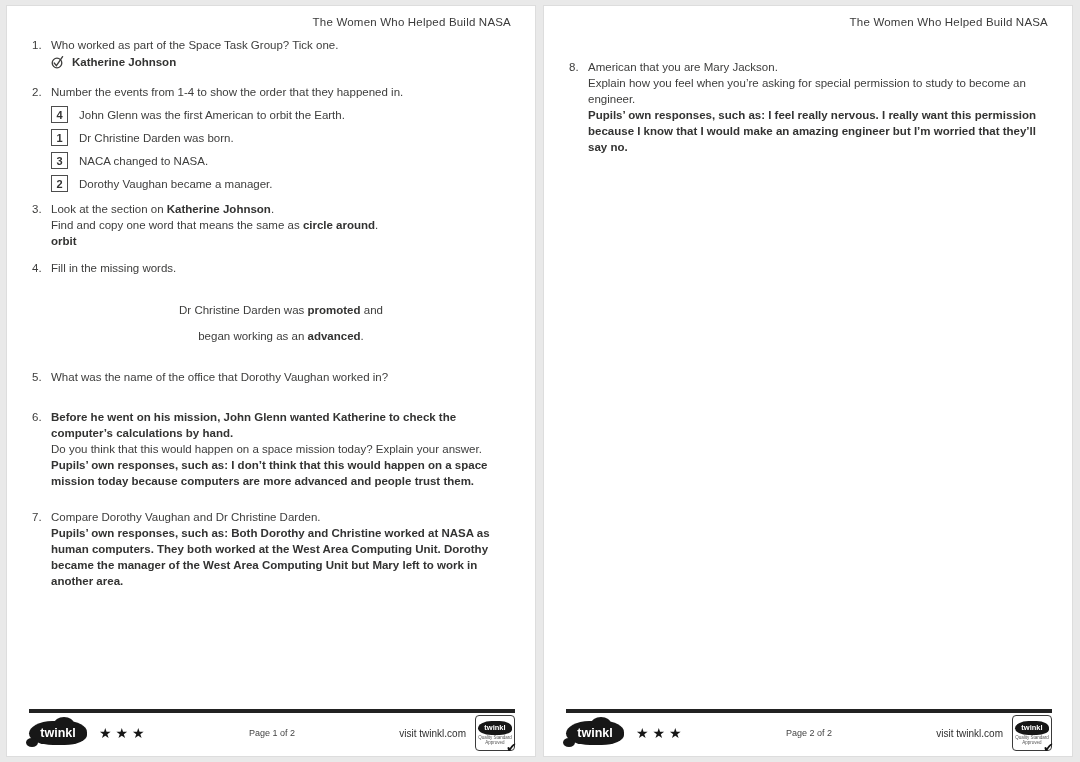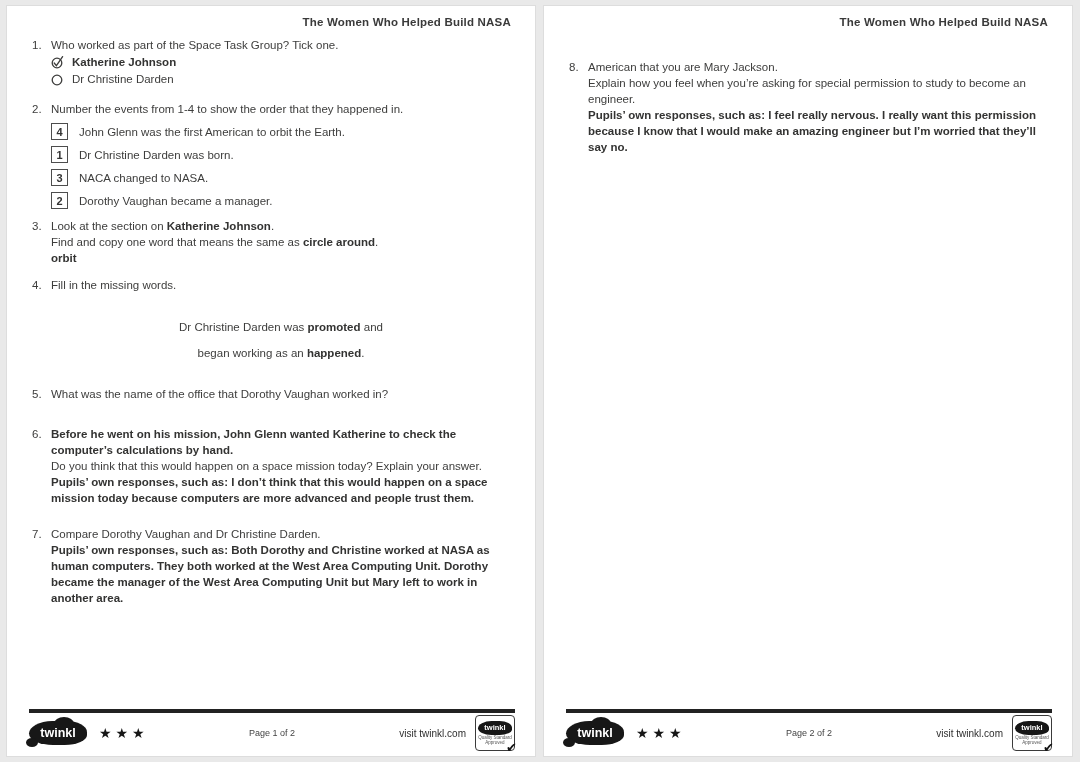--- a/index.html
+++ b/index.html
@@ -14,21 +14,21 @@
     width: 530px; height: 752px;
     background: #ffffff;
     border: 1px solid #dddddd;
     position: relative;
     overflow: hidden;
   }
   .page-header {
     text-align: right;
     padding: 10px 24px 0 24px;
     font-size: 11.5px;
-    font-weight: 700;
+    font-weight: 400;
     color: #3a3a3a;
     letter-spacing: 0.2px;
   }
   .answers-title {
     text-align: center;
     font-size: 28px;
     font-weight: 700;
     color: #2d2d2d;
     margin-top: 4px;
     letter-spacing: 0.3px;
@@ -125,26 +125,20 @@
         <div class="q-num">1.</div>
         <div class="q-body">
           <div>Who worked as part of the Space Task Group? Tick one.</div>
           <div class="radio-row">
             <svg width="13" height="14" viewBox="0 0 13 14">
                 <circle cx="6" cy="8" r="4.8" fill="none" stroke="#3d3d3c" stroke-width="1.3"></circle>
                 <path d="M3.2 8 L5.4 10.6 L11.6 1.6" fill="none" stroke="#3d3d3c" stroke-width="1.3" stroke-linecap="round"></path>
               </svg>
             <span class="bold">Katherine Johnson</span>
           </div>
-          <div class="radio-row">
-            <svg width="13" height="14" viewBox="0 0 13 14">
-                <circle cx="6" cy="8" r="4.8" fill="none" stroke="#3d3d3c" stroke-width="1.3"></circle>
-              </svg>
-            <span>Dr Christine Darden</span>
-          </div>
         </div>
       </div>
 
       <div class="q" id="q2">
         <div class="q-num">2.</div>
         <div class="q-body">
           <div>Number the events from 1-4 to show the order that they happened in.</div>
           <div class="event-row">
             <span class="num-box">4</span>
             <span>John Glenn was the first American to orbit the Earth.</span>
@@ -171,21 +165,21 @@
           <div><span>Find and copy one word that means the same as </span><span class="bold">circle around</span><span>.</span></div>
           <div class="bold">orbit</div>
         </div>
       </div>
 
       <div class="q" id="q4">
         <div class="q-num">4.</div>
         <div class="q-body">
           <div>Fill in the missing words.</div>
           <div class="center-line l1"><span>Dr Christine Darden was </span><span class="bold">promoted</span><span> and</span></div>
-          <div class="center-line l2"><span>began working as an </span><span class="bold">happened</span><span>.</span></div>
+          <div class="center-line l2"><span>began working as an </span><span class="bold">advanced</span><span>.</span></div>
         </div>
       </div>
 
       <div class="q" id="q5">
         <div class="q-num">5.</div>
         <div class="q-body">
           <div>What was the name of the office that Dorothy Vaughan worked in?</div>
         </div>
       </div>
 

